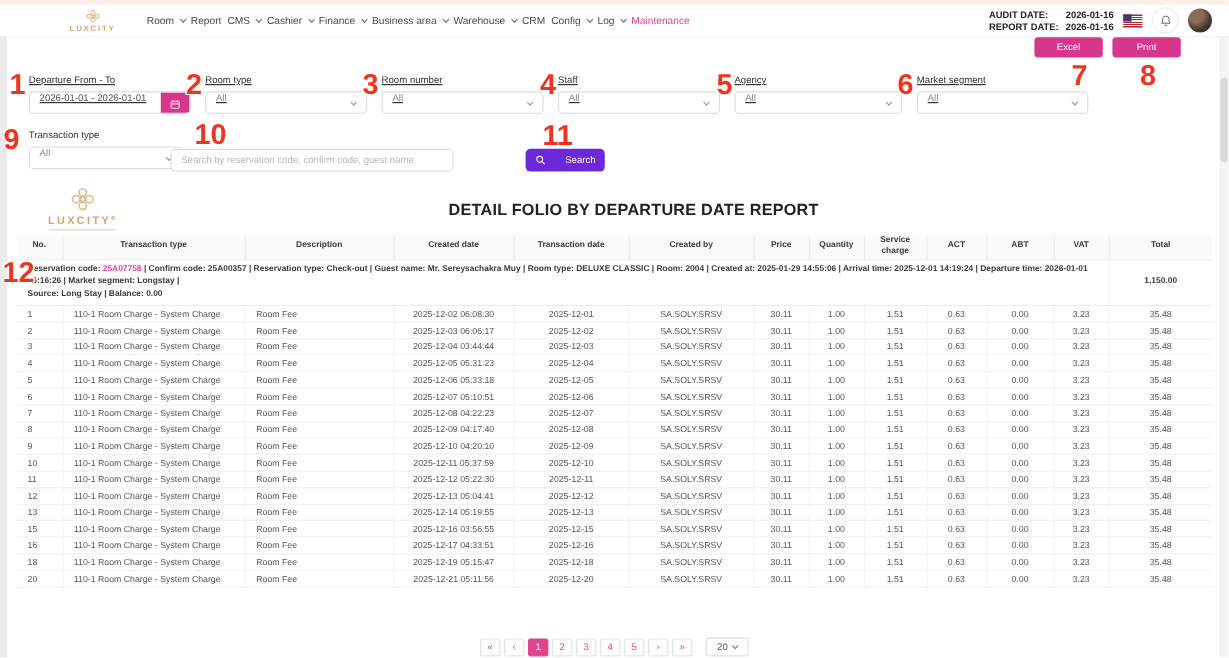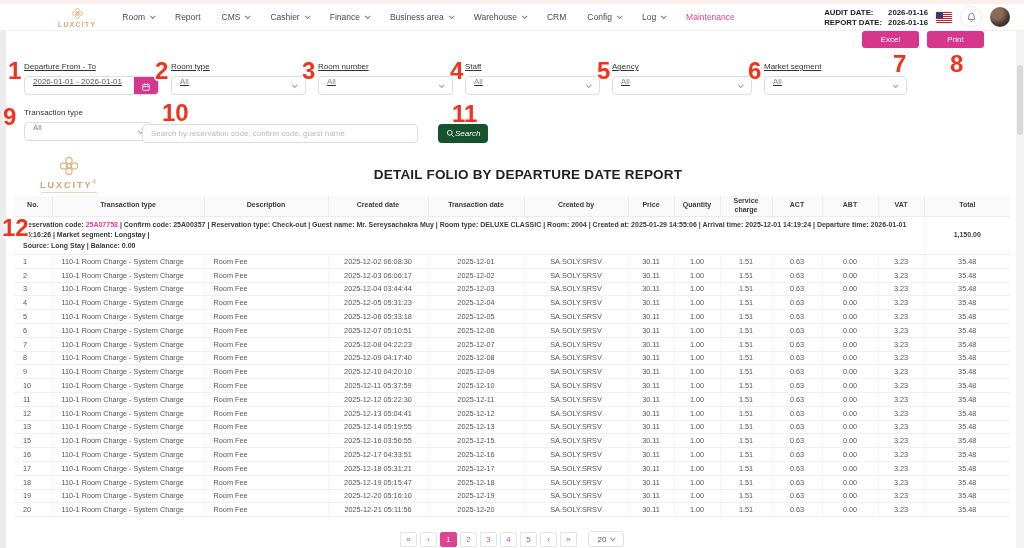--- a/index.html
+++ b/index.html
@@ -5,21 +5,21 @@
   * { margin:0; padding:0; box-sizing:border-box; }
   html,body { width:1024px; height:548px; }
   body { position:relative; overflow:hidden; background:#fff; font-family:"Liberation Sans", sans-serif; color:#333; }
 
   .top-strip { position:absolute; left:0; top:0; width:1024px; height:4px; background:#fcefeb; }
 
   
   .appbar { position:absolute; left:0; top:4px; width:1024px; height:27px; background:#fff; border-bottom:1px solid #f0f0f0; display:flex; align-items:center; padding:0 14px 0 58px; }
   .brand { display:flex; flex-direction:column; align-items:center; margin-right:26px; }
   .brand-name { font-size:6.5px; letter-spacing:1.5px; color:#cfa671; font-weight:700; margin-top:1px; }
-  .nav { display:flex; align-items:center; gap:21px; }
+  .nav { display:flex; align-items:center; gap:5px; }
   .nav-item { display:flex; align-items:center; gap:5px; font-size:8.5px; color:#4a4a4a; cursor:pointer; white-space:nowrap; }
   .nav-item.active { color:#e0448f; }
   .chev { display:inline-block; width:4px; height:4px; border-right:1.2px solid #777; border-bottom:1.2px solid #777; transform:rotate(45deg) translateY(-1px); }
   .appbar-right { margin-left:auto; display:flex; align-items:center; gap:8px; }
   .dates { display:grid; grid-template-columns:auto auto; column-gap:6px; row-gap:1px; font-size:7.8px; font-weight:700; color:#222; text-align:left; }
   .flag { width:16px; height:11px; border-radius:1px; background:repeating-linear-gradient(#b22234 0 1px, #fff 1px 2px); position:relative; box-shadow:0 0 0 0.5px #ddd; }
   .flag::after { content:""; position:absolute; left:0; top:0; width:7px; height:6px; background:#3c3b6e; }
   .bell-wrap { width:22px; height:22px; border-radius:50%; background:#fff; border:1px solid #ececec; display:flex; align-items:center; justify-content:center; cursor:pointer; }
   .avatar { width:20px; height:20px; border-radius:50%; background:radial-gradient(circle at 35% 30%, #8a6a58 0 30%, #4a3a30 60%, #201a17 100%); cursor:pointer; }
 
@@ -33,23 +33,23 @@
   .filter { width:135px; }
   .filter .flabel { font-size:8px; color:#333; margin-bottom:5px; }
   .control { height:19px; border:1px solid #ddd; border-radius:4px; background:#fff; display:flex; align-items:flex-start; font-size:8px; color:#8a8a8a; padding-left:8px; cursor:pointer; position:relative; }
   .control .chev { border-color:#999; position:absolute; right:9px; top:7px; }
   .date-control { padding:0; overflow:hidden; color:#555; }
   .date-text { flex:1; padding-left:8px; }
   .cal-btn { width:24px; height:19px; background:#d7368d; display:flex; align-items:center; justify-content:center; cursor:pointer; flex:none; }
   .filters-row2 { position:absolute; left:24px; top:108px; }
   .filters-row2 .flabel { font-size:8px; color:#333; margin-bottom:5px; }
   .tx-select { width:128px; }
-  .search-input { position:absolute; left:142px; top:124px; width:276px; height:19px; border:1px solid #ddd; border-radius:4px; font-size:8px; padding:0 8px; color:#555; font-family:inherit; outline:none; }
+  .search-input { position:absolute; left:142px; top:124px; width:236px; height:19px; border:1px solid #ddd; border-radius:4px; font-size:8px; padding:0 8px; color:#555; font-family:inherit; outline:none; }
   .search-input::placeholder { color:#b8b8b8; }
-  .search-btn { position:absolute; left:438px; top:124px; height:19px; padding:0 8px; background:#14532d; border:none; border-radius:4px; color:#fff; font-size:8px; display:flex; align-items:center; gap:0; cursor:pointer; font-family:inherit;font-style:italic; }
+  .search-btn { position:absolute; left:438px; top:124px; height:19px; padding:0 8px; background:#6d28d9; border:none; border-radius:4px; color:#fff; font-size:8px; display:flex; align-items:center; gap:16px; cursor:pointer; font-family:inherit; }
 
   
   .report-logo { position:absolute; left:40px; top:155px; display:flex; flex-direction:column; align-items:center; }
   .report-brand { font-size:9px; letter-spacing:2px; color:#cfa671; font-weight:700; margin-top:2px; }
   .report-tagline { width:56px; height:1px; background:#e7d7bd; margin-top:2px; }
   .report-title { position:absolute; left:0; top:167px; width:1024px; text-align:center; font-size:13.5px; font-weight:800; color:#222; letter-spacing:0.2px;padding-left:32px; }
 
   
   .tbl-wrap { position:absolute; left:14px; top:196px; width:996px; }
   table { border-collapse:collapse; table-layout:fixed; width:996px; }
@@ -506,55 +506,25 @@
           <td>SA.SOLY.SRSV</td>
           <td>30.11</td>
           <td>1.00</td>
           <td>1.51</td>
           <td>0.63</td>
           <td>0.00</td>
           <td>3.23</td>
           <td>35.48</td>
         </tr>
         <tr>
-          <td class="left">17</td>
-          <td class="left">110-1 Room Charge - System Charge</td>
-          <td class="left">Room Fee</td>
-          <td>2025-12-18 05:31:21</td>
-          <td>2025-12-17</td>
-          <td>SA.SOLY.SRSV</td>
-          <td>30.11</td>
-          <td>1.00</td>
-          <td>1.51</td>
-          <td>0.63</td>
-          <td>0.00</td>
-          <td>3.23</td>
-          <td>35.48</td>
-        </tr>
-        <tr>
           <td class="left">18</td>
           <td class="left">110-1 Room Charge - System Charge</td>
           <td class="left">Room Fee</td>
           <td>2025-12-19 05:15:47</td>
           <td>2025-12-18</td>
-          <td>SA.SOLY.SRSV</td>
-          <td>30.11</td>
-          <td>1.00</td>
-          <td>1.51</td>
-          <td>0.63</td>
-          <td>0.00</td>
-          <td>3.23</td>
-          <td>35.48</td>
-        </tr>
-        <tr>
-          <td class="left">19</td>
-          <td class="left">110-1 Room Charge - System Charge</td>
-          <td class="left">Room Fee</td>
-          <td>2025-12-20 05:16:10</td>
-          <td>2025-12-19</td>
           <td>SA.SOLY.SRSV</td>
           <td>30.11</td>
           <td>1.00</td>
           <td>1.51</td>
           <td>0.63</td>
           <td>0.00</td>
           <td>3.23</td>
           <td>35.48</td>
         </tr>
         <tr>

